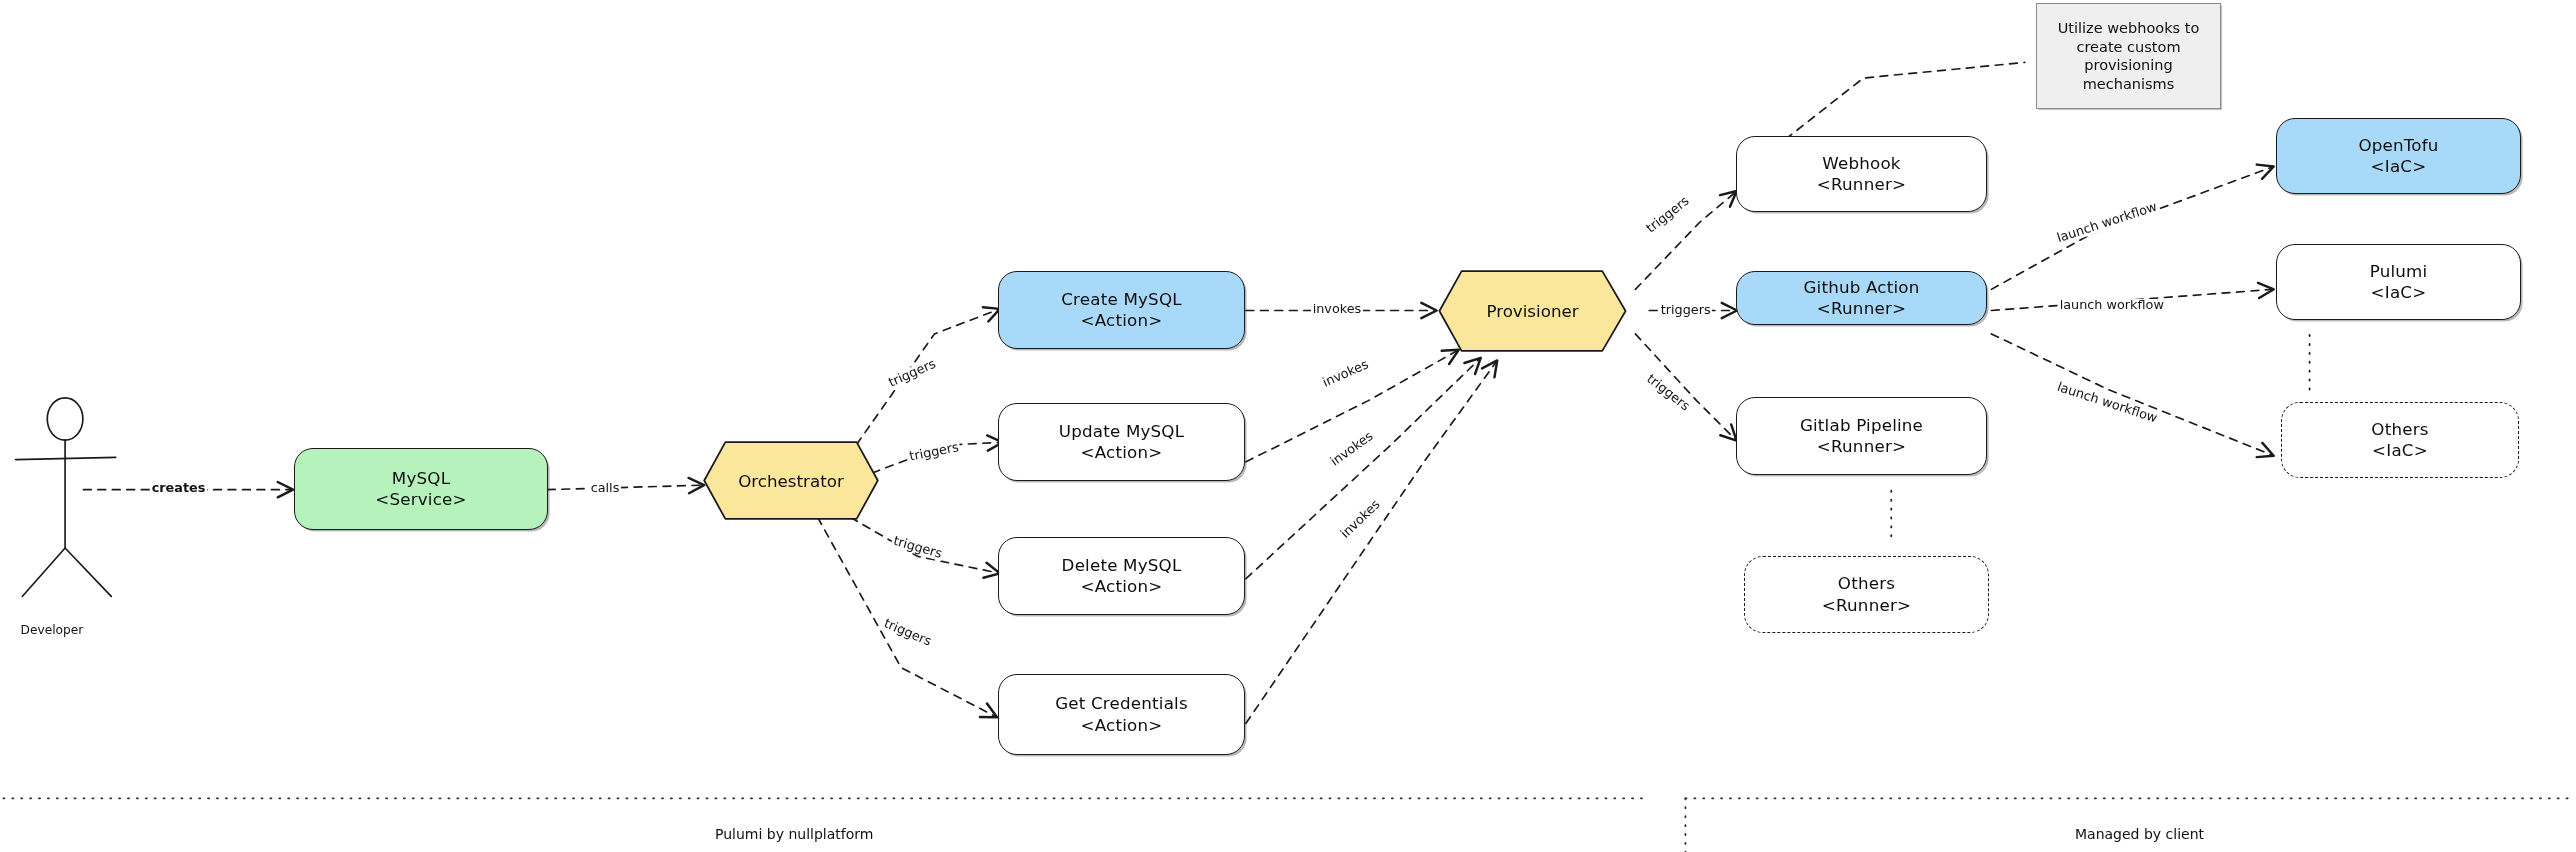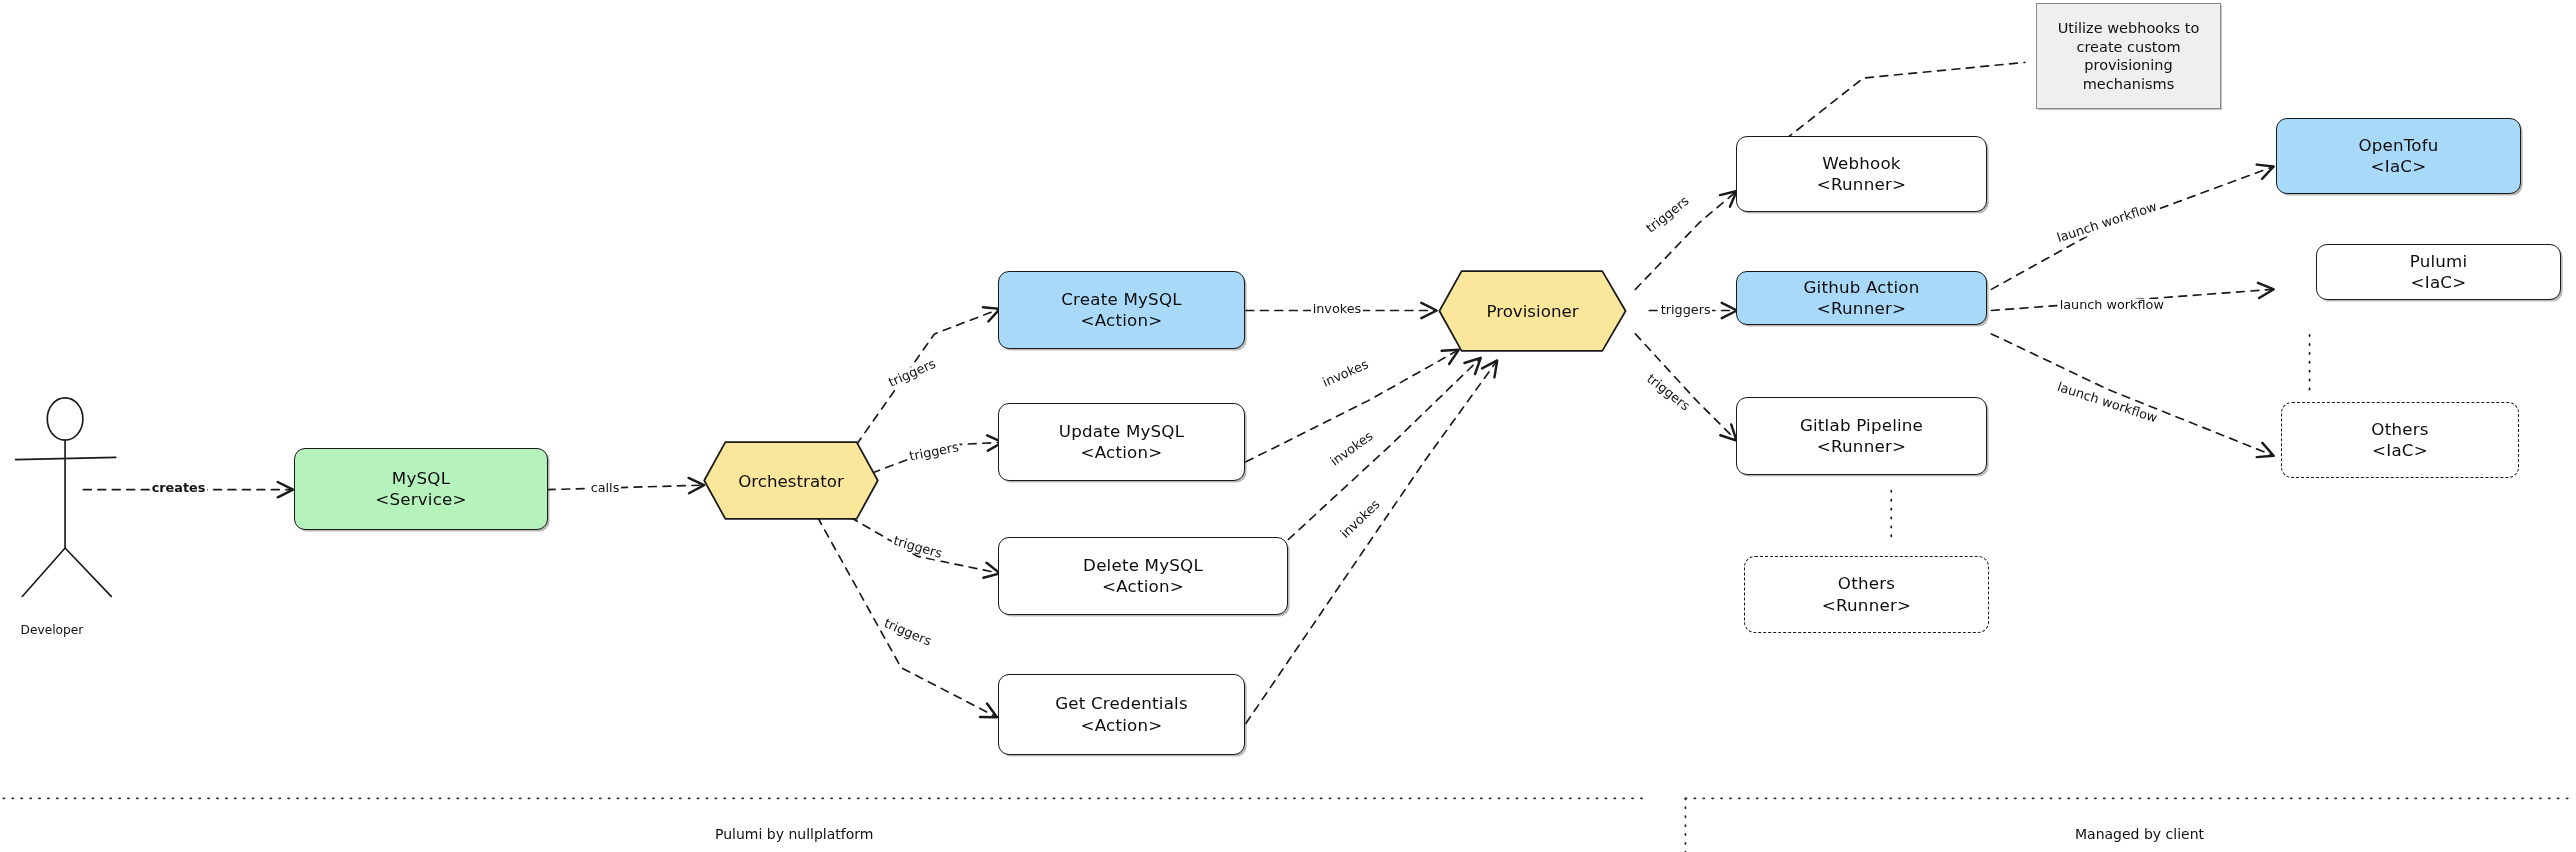--- a/index.html
+++ b/index.html
@@ -2,21 +2,21 @@
 <html style="font-size:9px"><head>
 <meta charset="utf-8">
 <title>Provisioning Architecture Diagram</title>
 <style>
   html,body{margin:0;padding:0;background:#ffffff;}
   body{font-family:"DejaVu Sans","Liberation Sans",sans-serif;}
   #stage{position:relative;width:2576px;height:853px;background:#fff;overflow:hidden;}
   #wires{position:absolute;left:0;top:0;width:2576px;height:853px;pointer-events:none;}
 
   .node{position:absolute;box-sizing:border-box;display:flex;align-items:center;justify-content:center;text-align:center;}
-  .rbox{border:1.7px solid #1a1a1a;border-radius:11px;background:#ffffff;
+  .rbox{border:1.7px solid #1a1a1a;border-radius:19px;background:#ffffff;
         box-shadow:2.2px 2.2px 0 -0.6px rgba(20,20,20,.30);align-items:center;}
   .rbox.dashed{border-style:dashed;border-width:1.7px;box-shadow:none;}
   .rbox .lbl{line-height:1.26;font-size:16.7px;color:#0d0d0d;letter-spacing:0.2px;}
   .rbox .lbl .t2{display:block;}
 
   .hexwrap{position:absolute;}
   .hexwrap svg{position:absolute;left:0;top:0;overflow:visible;}
   .hexwrap .hextxt{position:absolute;left:0;top:0;width:100%;height:100%;
       display:flex;align-items:center;justify-content:center;font-size:16.7px;color:#0d0d0d;}
 
@@ -116,21 +116,21 @@
     </div>
   </div>
 
   <div class="node rbox" style="left:998px;top:403px;width:247px;height:78px;">
     <div class="lbl">
       <span>Update MySQL</span>
       <span class="t2">&lt;Action&gt;</span>
     </div>
   </div>
 
-  <div class="node rbox" style="left:998px;top:537px;width:290px;height:78px;">
+  <div class="node rbox" style="left:998px;top:537px;width:247px;height:78px;">
     <div class="lbl">
       <span>Delete MySQL</span>
       <span class="t2">&lt;Action&gt;</span>
     </div>
   </div>
 
   <div class="node rbox" style="left:998px;top:674px;width:247px;height:81px;">
     <div class="lbl">
       <span>Get Credentials</span>
       <span class="t2">&lt;Action&gt;</span>
@@ -172,21 +172,21 @@
     </div>
   </div>
 
   <div class="node rbox blue" style="left:2276px;top:118px;width:245px;height:76px;">
     <div class="lbl">
       <span>OpenTofu</span>
       <span class="t2">&lt;IaC&gt;</span>
     </div>
   </div>
 
-  <div class="node rbox" style="left:2276px;top:244px;width:245px;height:56px;margin-left:40px;">
+  <div class="node rbox" style="left:2276px;top:244px;width:245px;height:76px;">
     <div class="lbl">
       <span>Pulumi</span>
       <span class="t2">&lt;IaC&gt;</span>
     </div>
   </div>
 
   <div class="node rbox dashed" style="left:2281px;top:402px;width:238px;height:76px;">
     <div class="lbl">
       <span>Others</span>
       <span class="t2">&lt;IaC&gt;</span>

